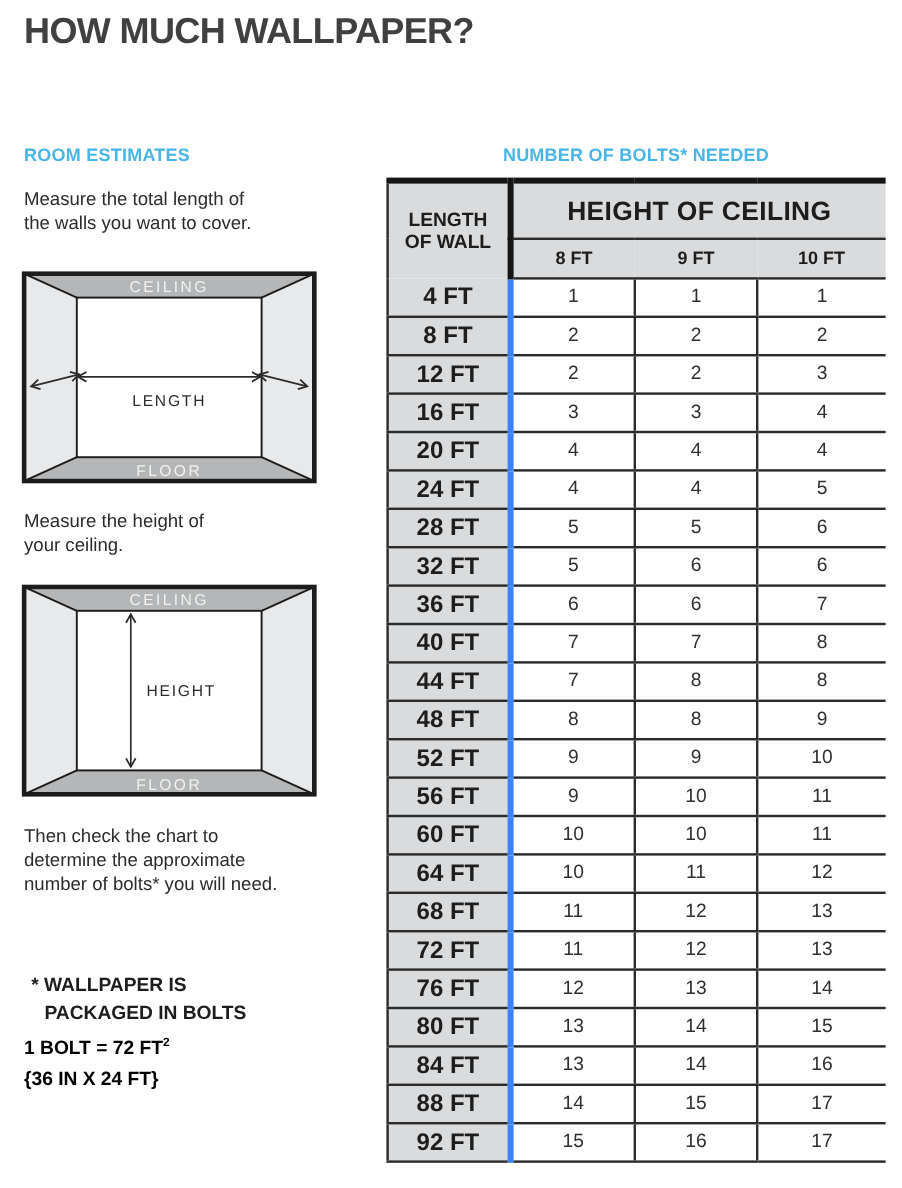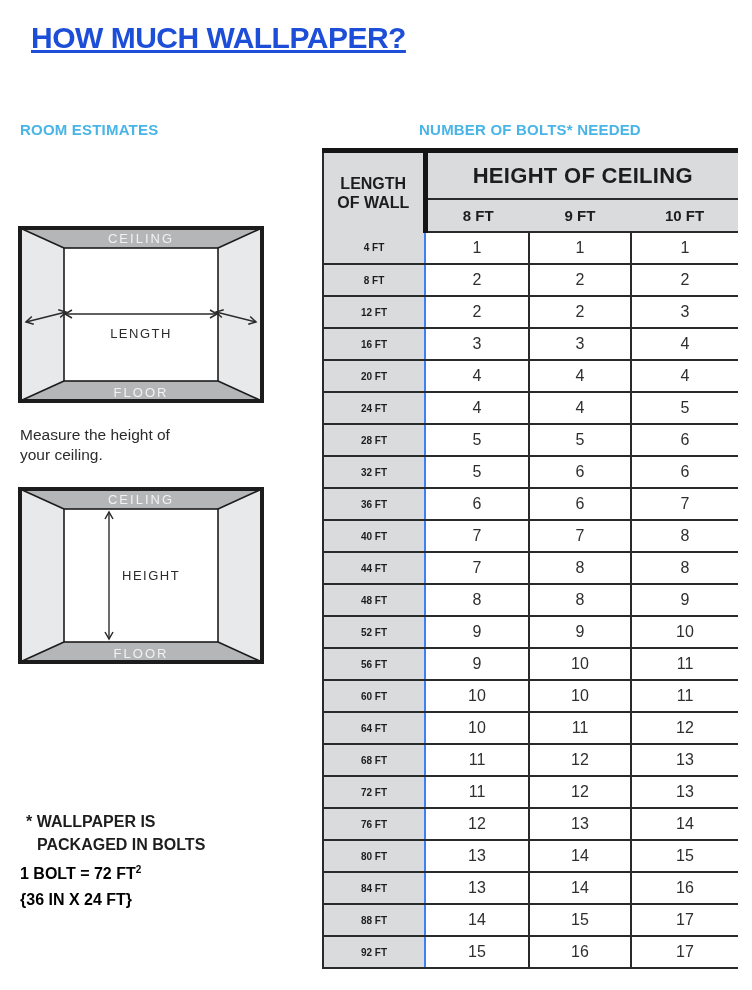--- a/index.html
+++ b/index.html
@@ -10,26 +10,25 @@
   .page {
     position: relative;
     width: 752px;
     height: 990px;
     background: #ffffff;
     overflow: hidden;
   }
   .page-title {
     position: absolute;
     left: 20px; top: 10px;
-    margin: 11px;
+    margin: 0;
     font-size: 30px;
     font-weight: bold;
     letter-spacing: -0.5px;
-    color: #1d4ed8;
-    text-decoration: underline;
+    color: #404040;
   }
   .section-heading {
     position: absolute;
     margin: 0;
     font-size: 15px;
     font-weight: bold;
     color: #49b5e7;
     letter-spacing: 0.2px;
   }
   #room-estimates-heading { left: 20px; top: 121px; }
@@ -116,23 +115,23 @@
   }
   .bolts-table tbody td {
     height: 30px;
     border-bottom: 2px solid #2a2a2a;
     font-size: 16px;
     color: #2f2f2f;
   }
   .bolts-table tbody td.wall {
     background: #dadbdd;
     font-weight: bold;
-    font-size: 10px;
-    color: #1d1d1d;
-    border-right: 2px solid #3b82f6;
+    font-size: 20px;
+    color: #1d1d1d;
+    border-right: 5px solid #3b82f6;
   }
   .bolts-table tbody td.val { border-left: 2px solid #2a2a2a; }
   .bolts-table tbody td.val:first-of-type { border-left: none; }
 
   
   .wall-label {
     font-family: "Liberation Sans", sans-serif;
     font-size: 13px;
     letter-spacing: 2px;
     fill: #f2f2f2;
@@ -147,20 +146,22 @@
 </head>
 <body>
 
 <div class="page">
 
   <h1 class="page-title">HOW MUCH WALLPAPER?</h1>
 
   <h2 class="section-heading" id="room-estimates-heading">ROOM ESTIMATES</h2>
   <h2 class="section-heading" id="bolts-needed-heading">NUMBER OF BOLTS* NEEDED</h2>
 
+  <p class="body-text" id="instruction-length">Measure the total length of
+the walls you want to cover.</p>
 
   <svg class="diagram" id="room-length-diagram" width="246" height="177" viewBox="0 0 246 177">
     <defs>
       <marker id="ah" viewBox="0 0 10 10" refX="8" refY="5" markerWidth="10" markerHeight="10" markerUnits="userSpaceOnUse" orient="auto-start-reverse">
         <path d="M1 1 L8 5 L1 9" fill="none" stroke="#2b2b2b" stroke-width="1.5"></path>
       </marker>
     </defs>
     <g>
       <rect x="2" y="2" width="242" height="173" fill="#e8e9ea"></rect>
       <polygon points="2,2 244,2 200,22 46,22" fill="#b4b6b8"></polygon>
@@ -198,20 +199,23 @@
       <rect x="2" y="2" width="242" height="173" fill="none" stroke="#1c1c1c" stroke-width="4"></rect>
     </g>
     <text class="wall-label" x="123" y="17" text-anchor="middle">CEILING</text>
     <text class="wall-label" x="123" y="171" text-anchor="middle">FLOOR</text>
     <g stroke="#2b2b2b" stroke-width="1.4">
       <line x1="91" y1="25" x2="91" y2="152" marker-start="url(#ah)" marker-end="url(#ah)"></line>
     </g>
     <text class="measure-label" x="104" y="93" text-anchor="start">HEIGHT</text>
   </svg>
 
+  <p class="body-text" id="instruction-chart">Then check the chart to
+determine the approximate
+number of bolts* you will need.</p>
 
   <p class="footnote">
     <span>* WALLPAPER IS</span><br>
     <span class="indent">PACKAGED IN BOLTS</span>
   </p>
 
   <p class="bolt-info">
     <span><span>1 BOLT = 72 FT</span><sup>2</sup></span><br>
     <span>{36 IN X 24 FT}</span>
   </p>

